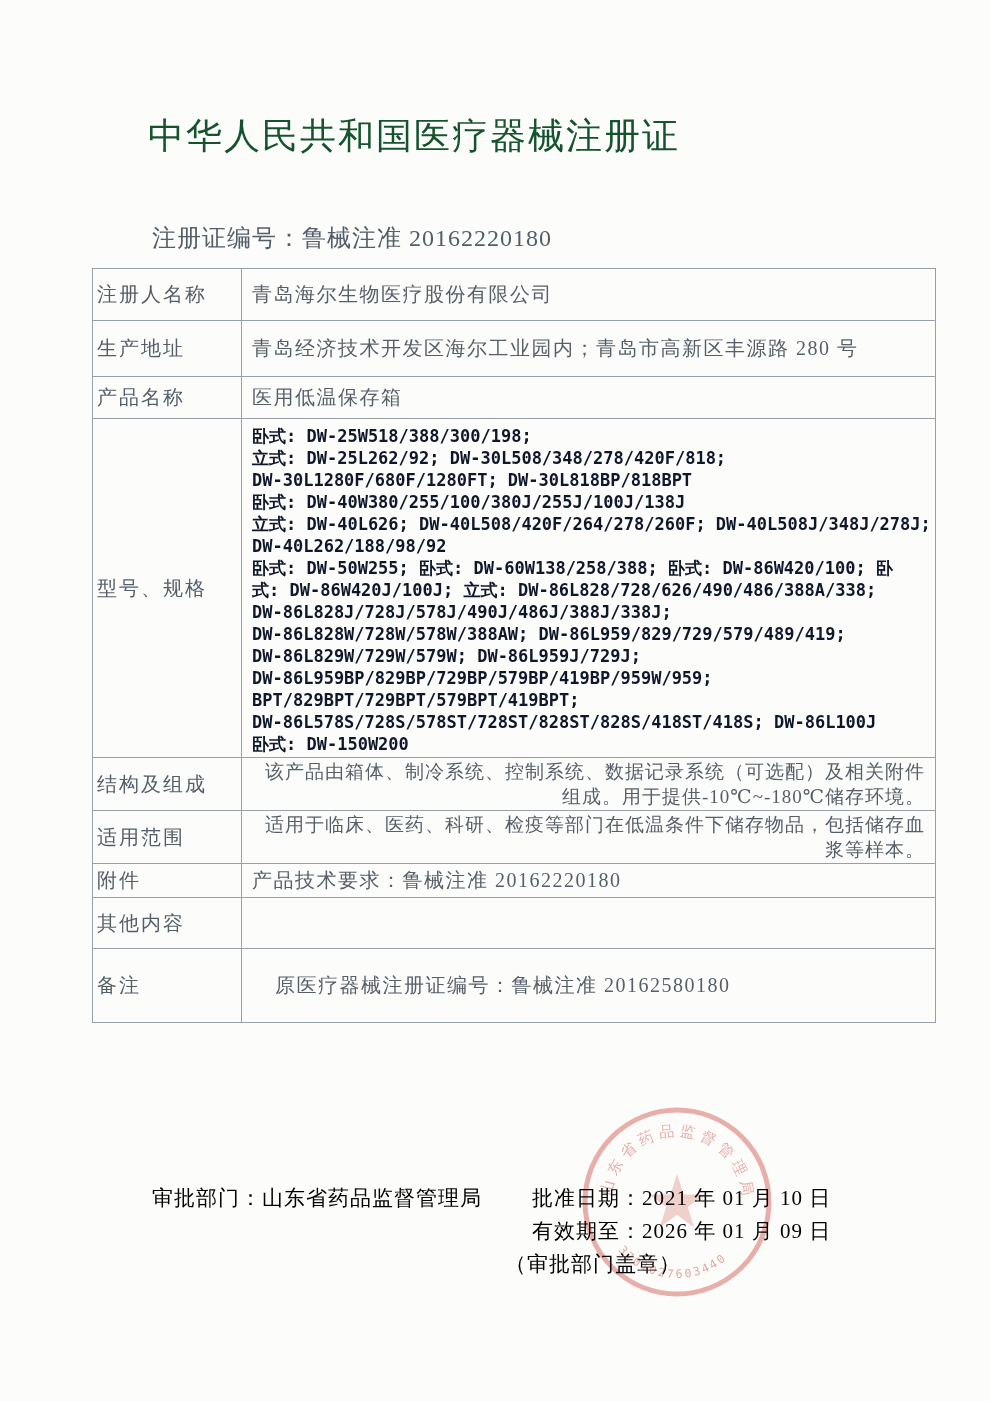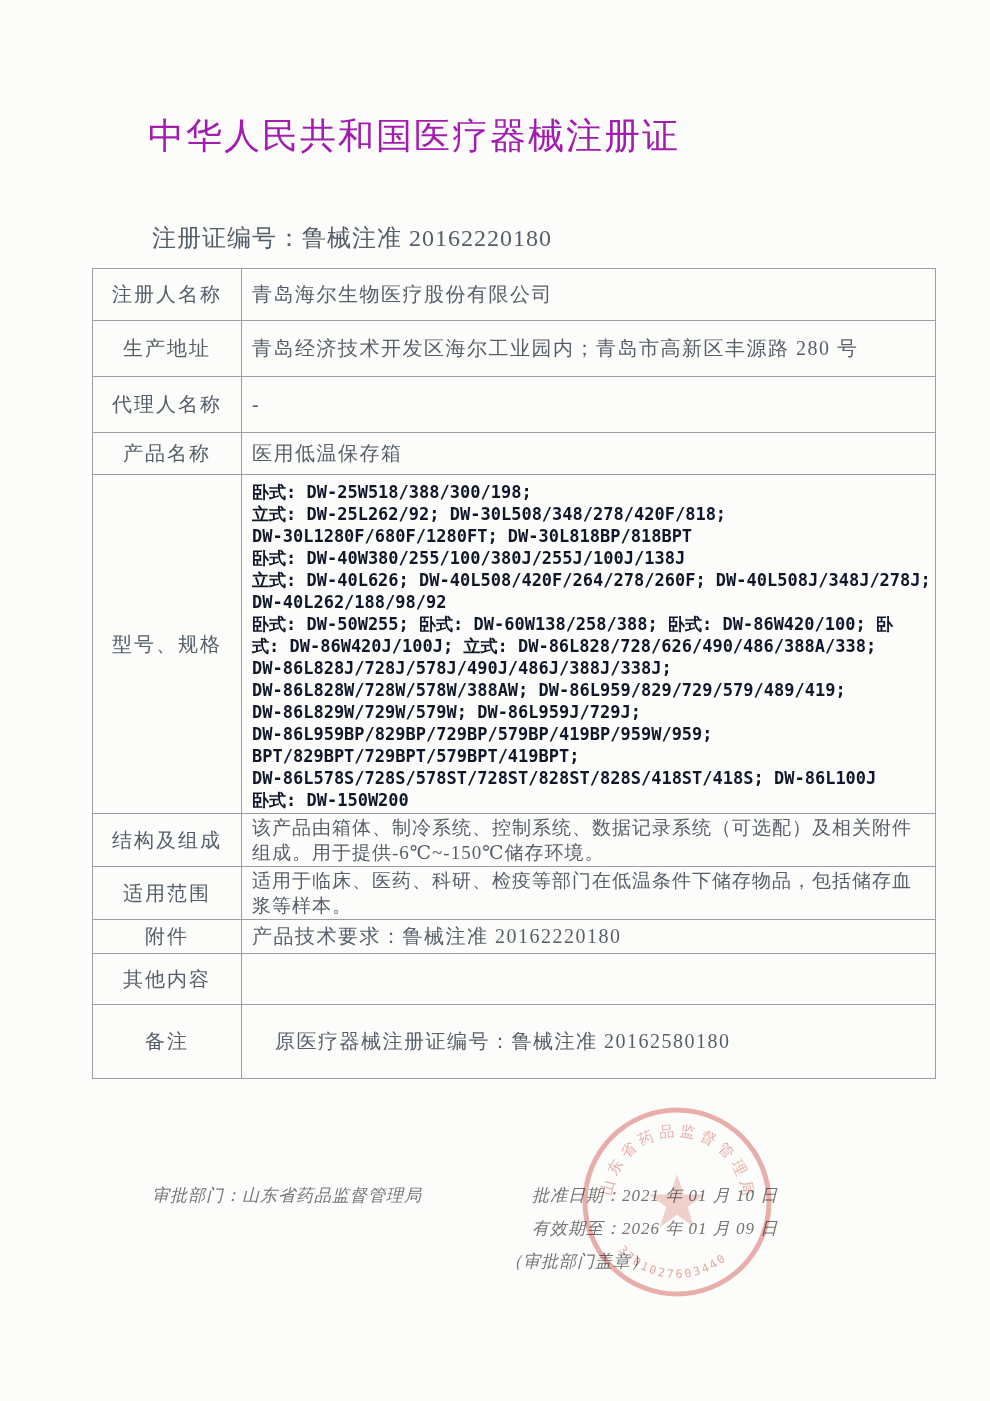--- a/index.html
+++ b/index.html
@@ -8,58 +8,58 @@
     width:990px;height:1401px;
     background:#fcfcfb;
     overflow:hidden;
     font-family:"Liberation Serif","DejaVu Serif",serif;
     color:#57626c;
   }
   .title{
     position:absolute;top:112px;left:0;width:828px;
     margin:0;text-align:center;
     font-size:36px;font-weight:400;letter-spacing:2px;
-    color:#a21caf;
+    color:#14532d;
   }
   .regline{
     position:absolute;left:152px;top:222px;
     font-size:24px;letter-spacing:1px;color:#535e68;
   }
   table.cert{
     position:absolute;left:92px;top:268px;
     width:844px;border-collapse:collapse;table-layout:fixed;
   }
   table.cert td{
     border:1px solid #98a0a7;
     vertical-align:middle;
     overflow:hidden;
   }
   td.lbl{
-    width:140px;text-align:center;
+    width:140px;text-align:left;
     font-size:20px;letter-spacing:2px;color:#535e68;
     padding:0 4px;
   }
   td.val{
     padding:2px 10px 2px 10px;
     font-size:20px;letter-spacing:1.5px;color:#565f69;
   }
   tr.r1{height:52px}tr.r2{height:54px}tr.r3{height:56px}
   tr.r4{height:56px}tr.r5{height:47px}tr.r6{height:42px}
   tr.r7{height:337px}tr.r8{height:50px}tr.r9{height:51px}
   tr.r10{height:34px}tr.r11{height:51px}tr.r12{height:74px}
   td.models{
     vertical-align:top;
     font-family:"DejaVu Sans Mono","Liberation Mono",monospace;
     font-size:17px;letter-spacing:0;
     color:#0f172a;padding-top:6px;font-weight:bold;
   }
   td.models .mline{line-height:22px;white-space:nowrap;}
-  td.wrap2{font-size:19px;letter-spacing:1px;line-height:25px;padding-top:1px;padding-bottom:1px;}
+  td.wrap2{font-size:19px;letter-spacing:1px;line-height:25px;padding-top:1px;padding-bottom:1px;text-align:right;}
   td.remark{padding-left:33px;}
-  .footer-line{position:absolute;font-size:17px;letter-spacing:1px;color:#737373;font-style:italic;}
+  .footer-line{position:absolute;font-size:21px;letter-spacing:1px;color:#000000;}
   .f-dept{left:152px;top:1184px;}
   .f-date{left:532px;top:1184px;}
   .f-valid{left:532px;top:1217px;}
   .f-seal{left:505px;top:1250px;}
   .stamp{
     position:absolute;left:577px;top:1102px;width:200px;height:200px;
     mix-blend-mode:multiply;opacity:.8;filter:blur(.6px);
     pointer-events:none;
   }
 </style>
@@ -75,24 +75,20 @@
   <table class="cert">
     <tbody>
         <tr class="r1">
       <td class="lbl">注册人名称</td>
       <td class="val">青岛海尔生物医疗股份有限公司</td>
     </tr>
     <tr class="r3">
       <td class="lbl">生产地址</td>
       <td class="val">青岛经济技术开发区海尔工业园内；青岛市高新区丰源路 280 号</td>
     </tr>
-    <tr class="r4">
-      <td class="lbl">代理人名称</td>
-      <td class="val">-</td>
-    </tr>
     <tr class="r6">
       <td class="lbl">产品名称</td>
       <td class="val">医用低温保存箱</td>
     </tr>
     <tr class="r7">
       <td class="lbl">型号、规格</td>
       <td class="val models">
         <div class="mline">卧式: DW-25W518/388/300/198;</div>
         <div class="mline">立式: DW-25L262/92; DW-30L508/348/278/420F/818;</div>
         <div class="mline">DW-30L1280F/680F/1280FT; DW-30L818BP/818BPT</div>
@@ -107,21 +103,21 @@
         <div class="mline">DW-86L959BP/829BP/729BP/579BP/419BP/959W/959;</div>
         <div class="mline">BPT/829BPT/729BPT/579BPT/419BPT;</div>
         <div class="mline">DW-86L578S/728S/578ST/728ST/828ST/828S/418ST/418S; DW-86L100J</div>
         <div class="mline">卧式: DW-150W200</div>
       </td>
     </tr>
     <tr class="r8">
       <td class="lbl">结构及组成</td>
       <td class="val wrap2">
         <div>该产品由箱体、制冷系统、控制系统、数据记录系统（可选配）及相关附件</div>
-        <div>组成。用于提供-6℃~-150℃储存环境。</div>
+        <div>组成。用于提供-10℃~-180℃储存环境。</div>
       </td>
     </tr>
     <tr class="r9">
       <td class="lbl">适用范围</td>
       <td class="val wrap2">
         <div>适用于临床、医药、科研、检疫等部门在低温条件下储存物品，包括储存血</div>
         <div>浆等样本。</div>
       </td>
     </tr>
     <tr class="r10">

